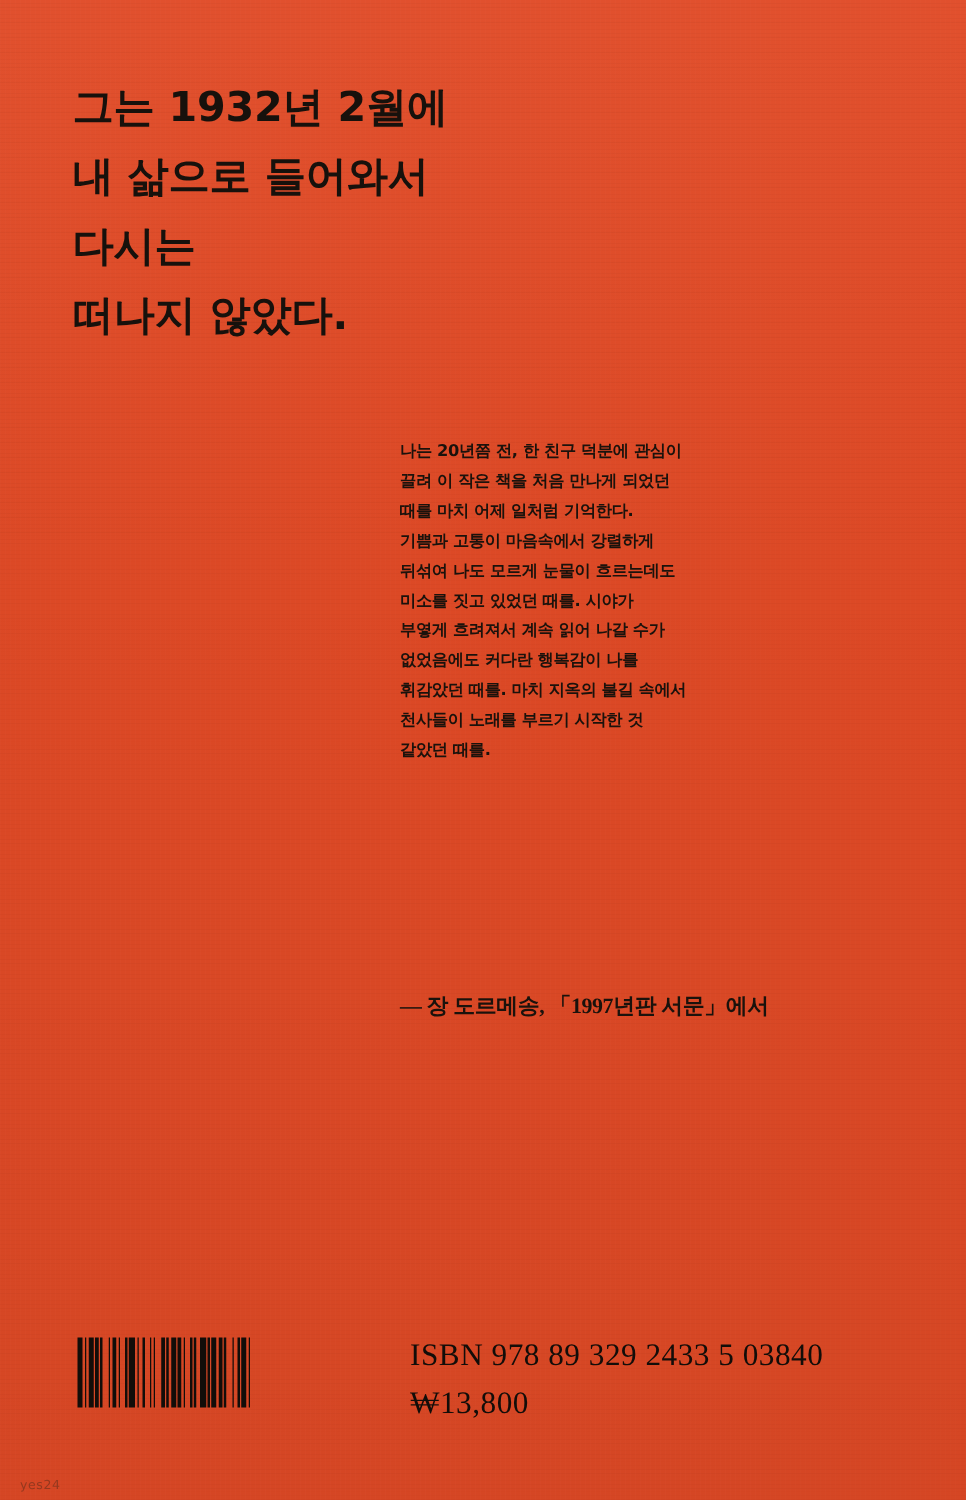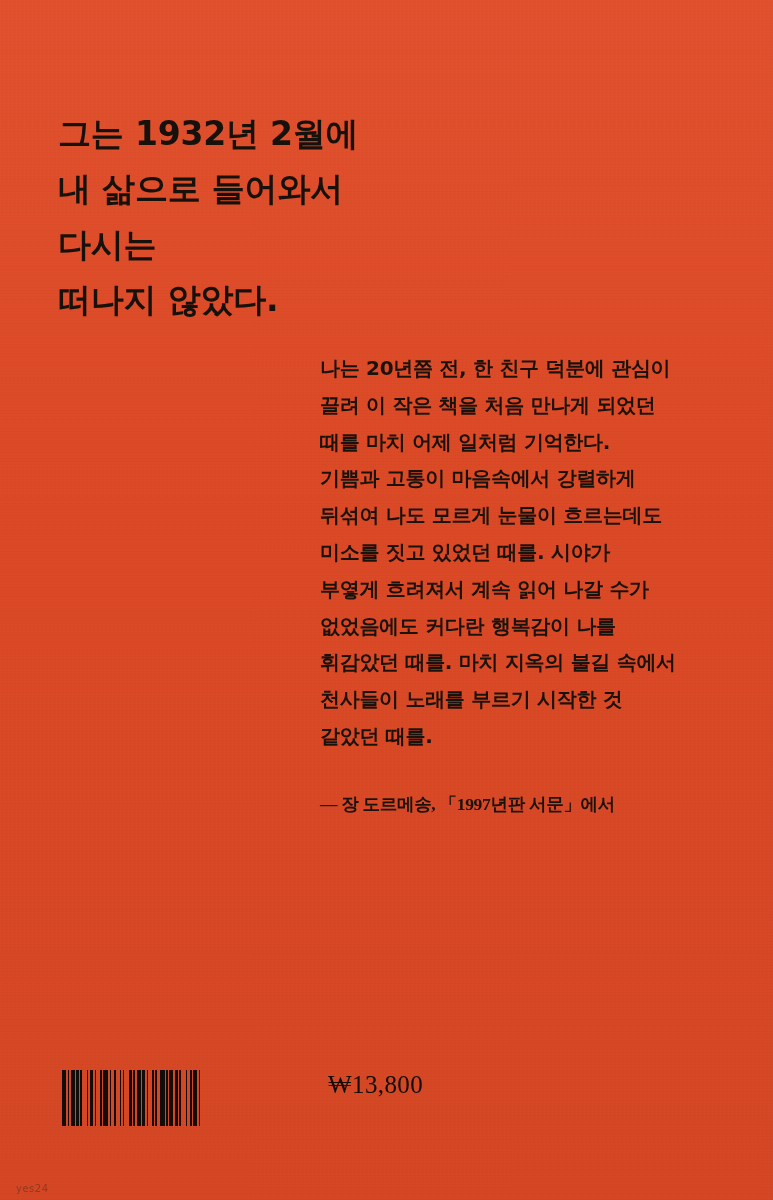--- a/index.html
+++ b/index.html
@@ -36,31 +36,30 @@
     left: 58px;
     top: 58px;
     width: 640px;
     color: #17110c;
     font-family: "DejaVu Sans", sans-serif;
     font-weight: 700;
     font-size: 33px;
     line-height: 1.68;
     letter-spacing: -0.2px;
     white-space: pre-line;
-    margin-top: 48px;
   }
   .excerpt {
     position: absolute;
     left: 320px;
     top: 350px;
     width: 400px;
     color: #1a120c;
     font-family: "DejaVu Sans", sans-serif;
     font-weight: 700;
-    font-size: 20px;
+    font-size: 13px;
     line-height: 1.84;
     letter-spacing: -0.3px;
     white-space: pre-line;
   }
   .attribution {
     position: absolute;
     left: 320px;
     top: 792px;
     width: 420px;
     color: #1a120c;
@@ -198,18 +197,19 @@
         <span style="width: 1px; background: rgb(18, 13, 9);"></span>
         <span style="width: 3px; background: transparent;"></span>
         <span style="width: 2px; background: rgb(18, 13, 9);"></span>
         <span style="width: 1px; background: transparent;"></span>
         <span style="width: 4px; background: rgb(18, 13, 9);"></span>
         <span style="width: 2px; background: transparent;"></span>
         <span style="width: 1px; background: rgb(18, 13, 9);"></span>
         <span style="width: 2px; background: transparent;"></span>
       </div>
     <div class="isbn-block">
+      <div>ISBN 978 89 329 2433 5 03840</div>
       <div class="price">₩13,800</div>
     </div>
   </div>
 
   <div class="watermark">yes24</div>
 </div>
 
 </body></html>

